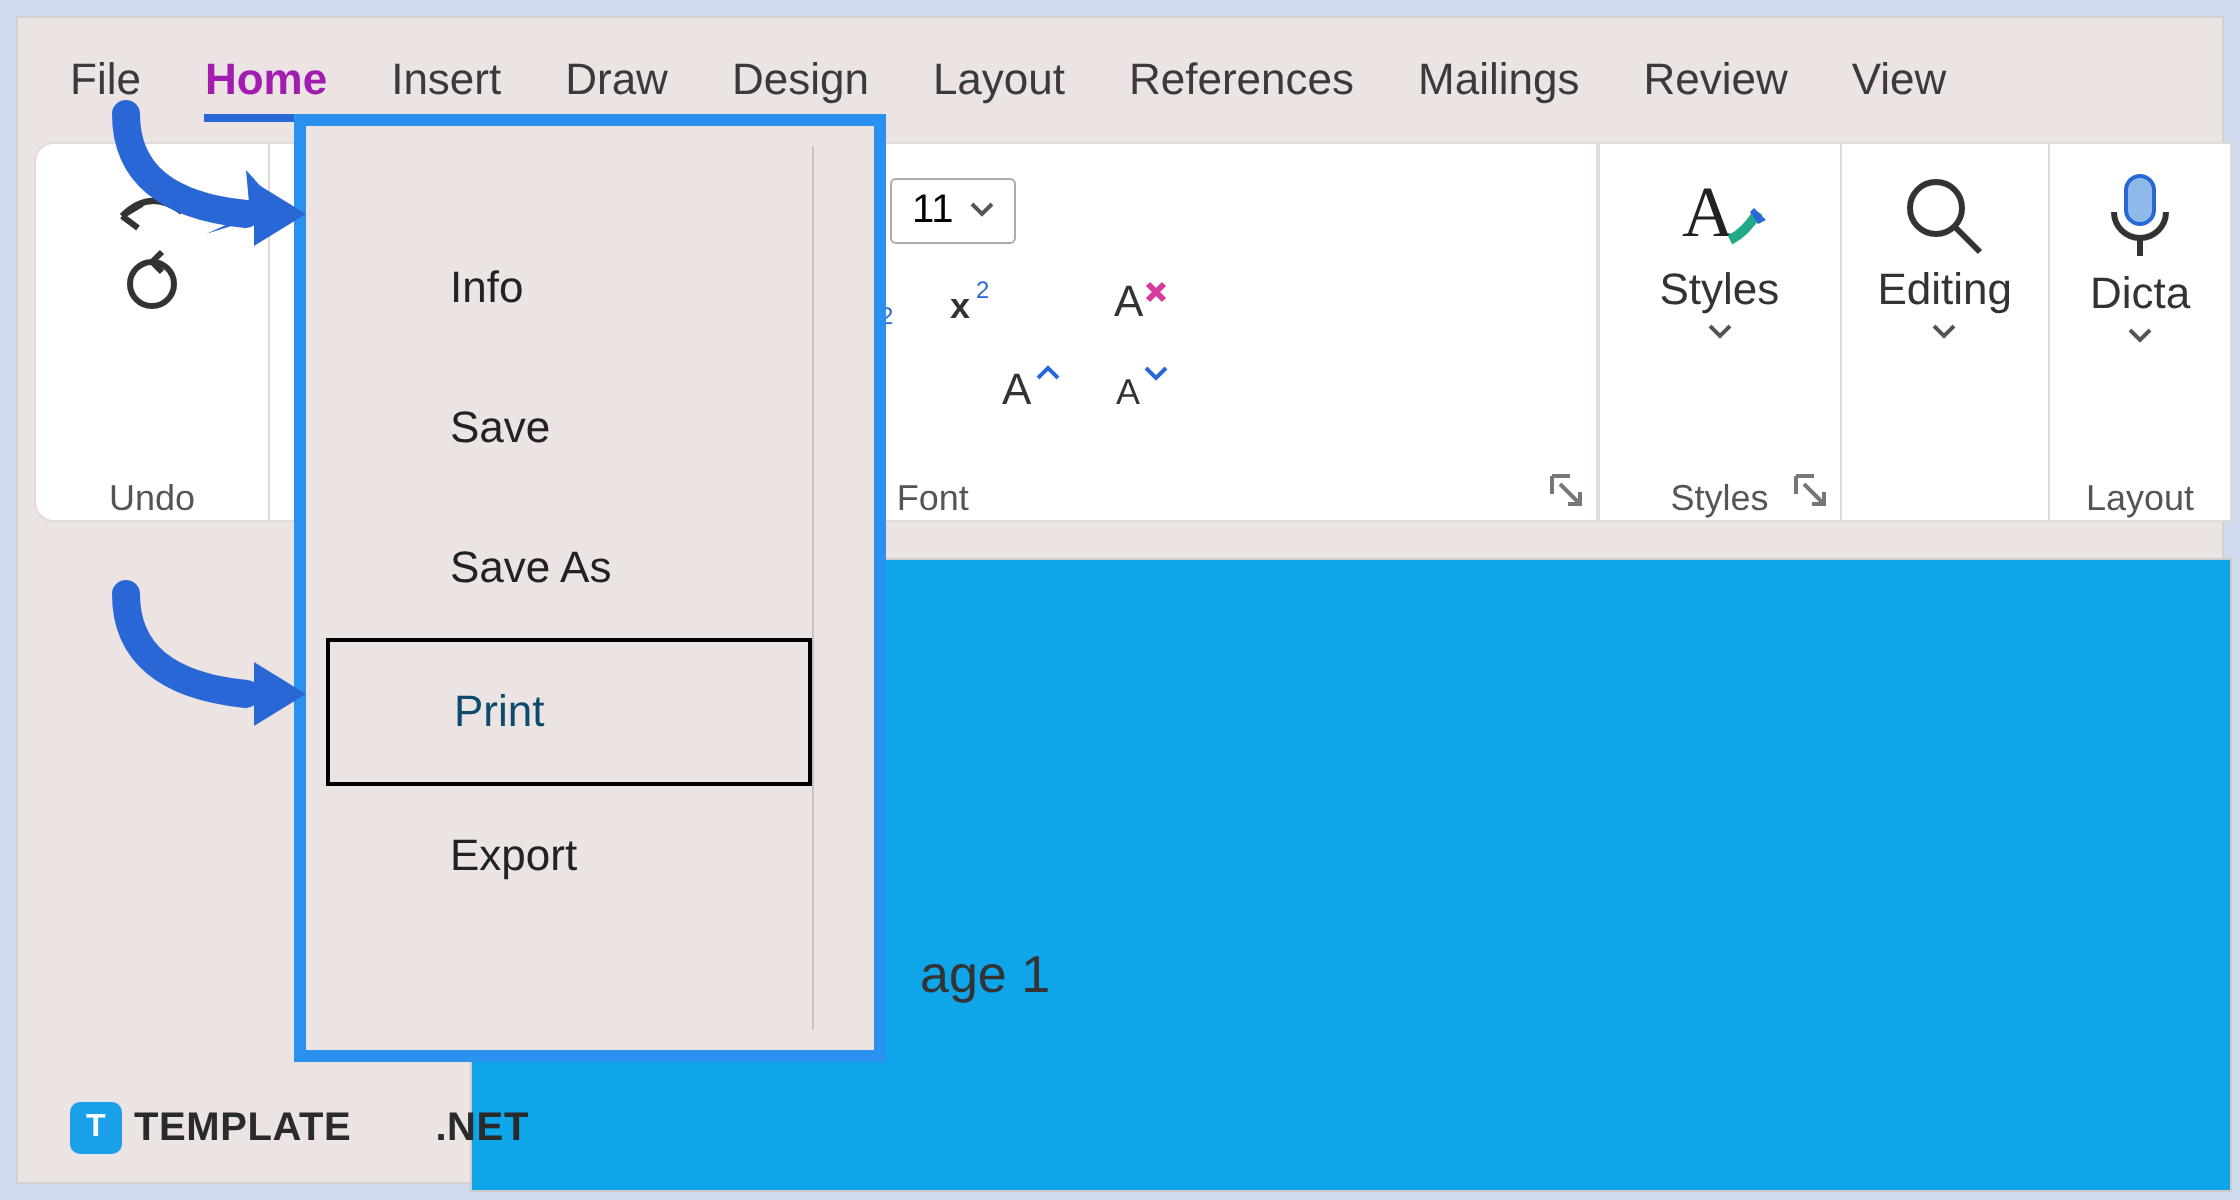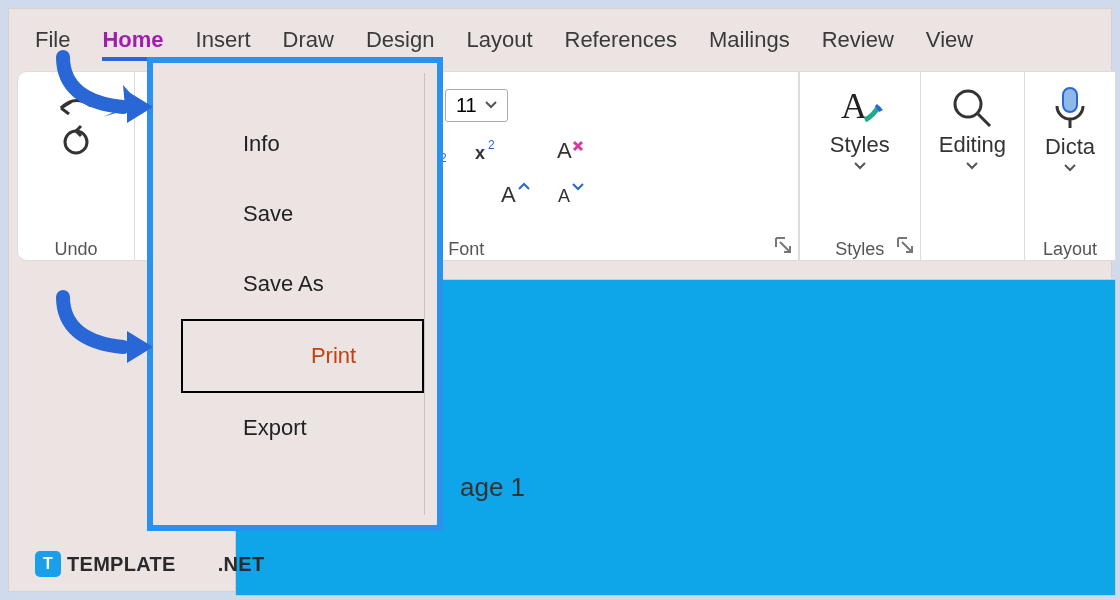--- a/index.html
+++ b/index.html
@@ -90,35 +90,34 @@
     position: absolute;
     left: 138px;
     top: 48px;
     width: 296px;
     height: 474px;
     background: #ebe4e3;
     border: 6px solid #2b91ef;
     z-index: 10;
   }
   .file-menu-inner {
-    position:absolute; left:28px; top:10px; bottom:10px;
+    position:absolute; left:10px; top:10px; bottom:10px;
     width: 244px;
     border-right: 1px solid #c9c2c1;
     padding-top: 36px;
   }
   .file-item {
     font-size: 22px;
     color: #222;
     padding: 22px 0 22px 62px;
     cursor:pointer;
   }
   .file-item.selected {
-    color: #c2410c;
+    color: #0c4a6e;
     border: 2px solid #000;
-    text-align: center;
   }
 
   
   .arrow1 {
     position:absolute; left:44px; top:42px; z-index:20;
   }
   .arrow2 {
     position:absolute; left:44px; top:282px; z-index:20;
   }
 

